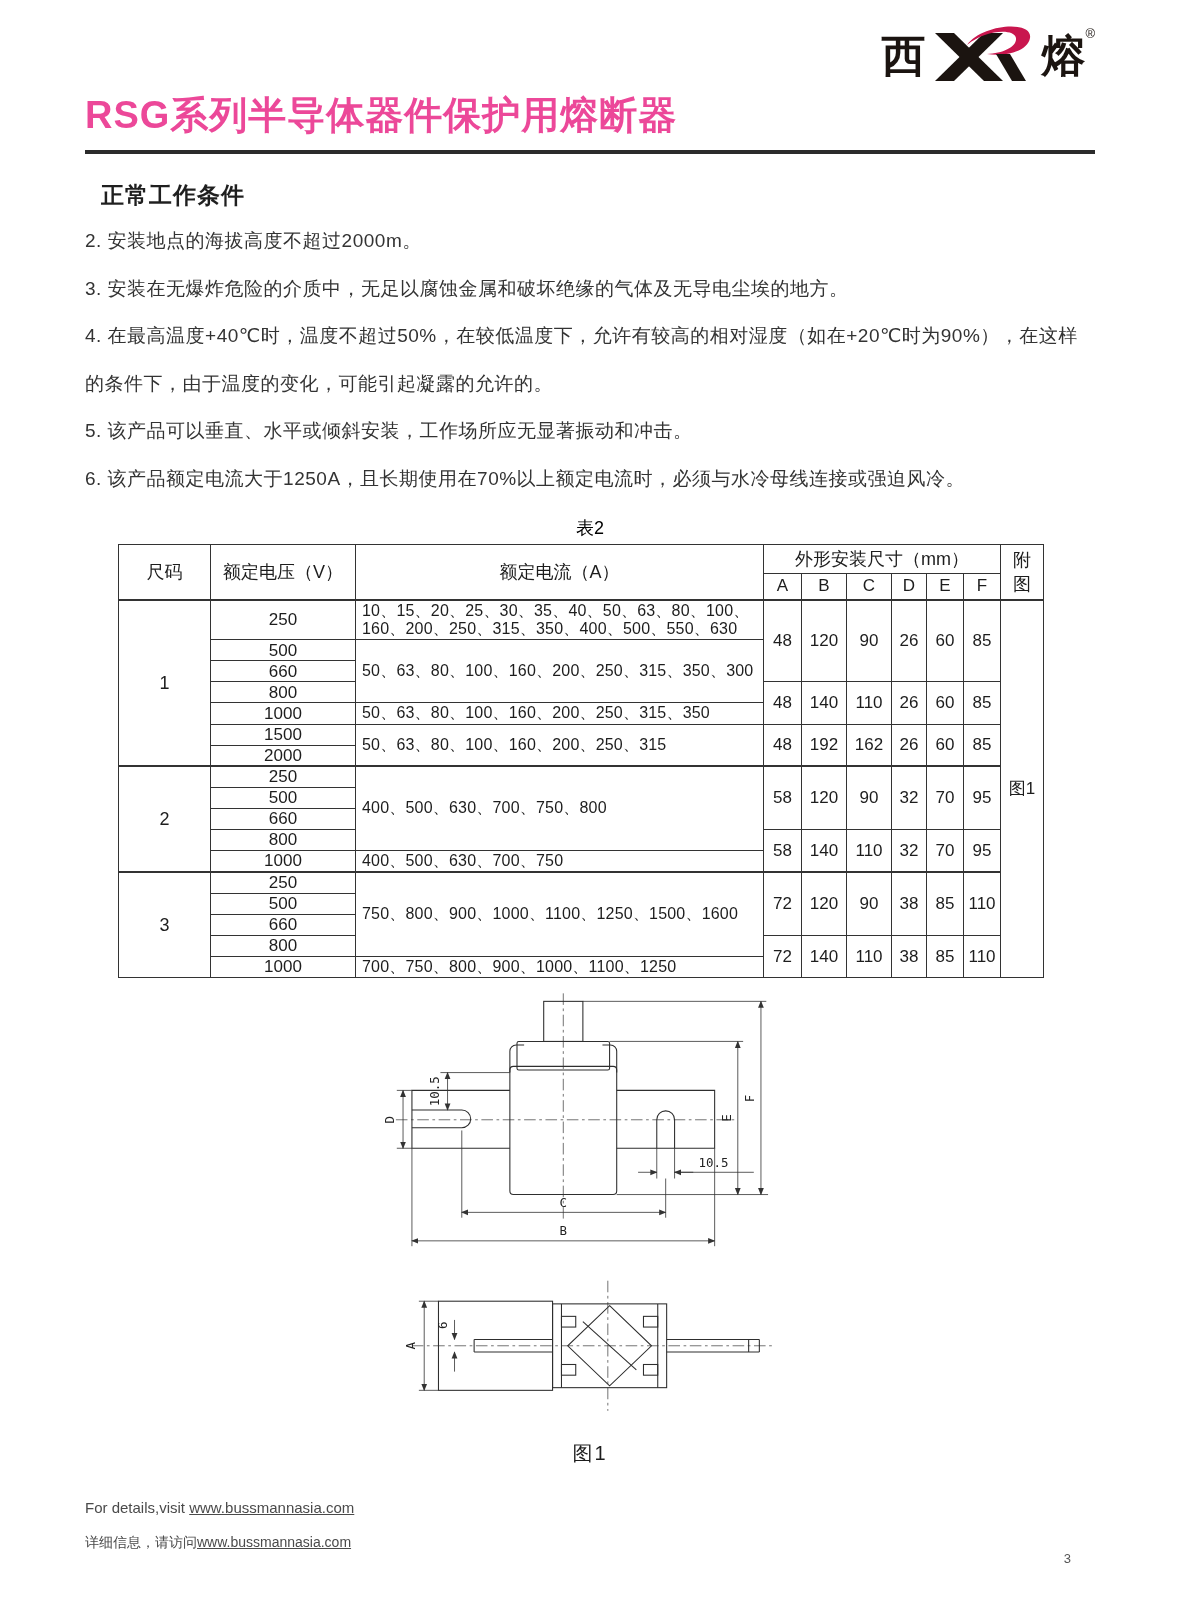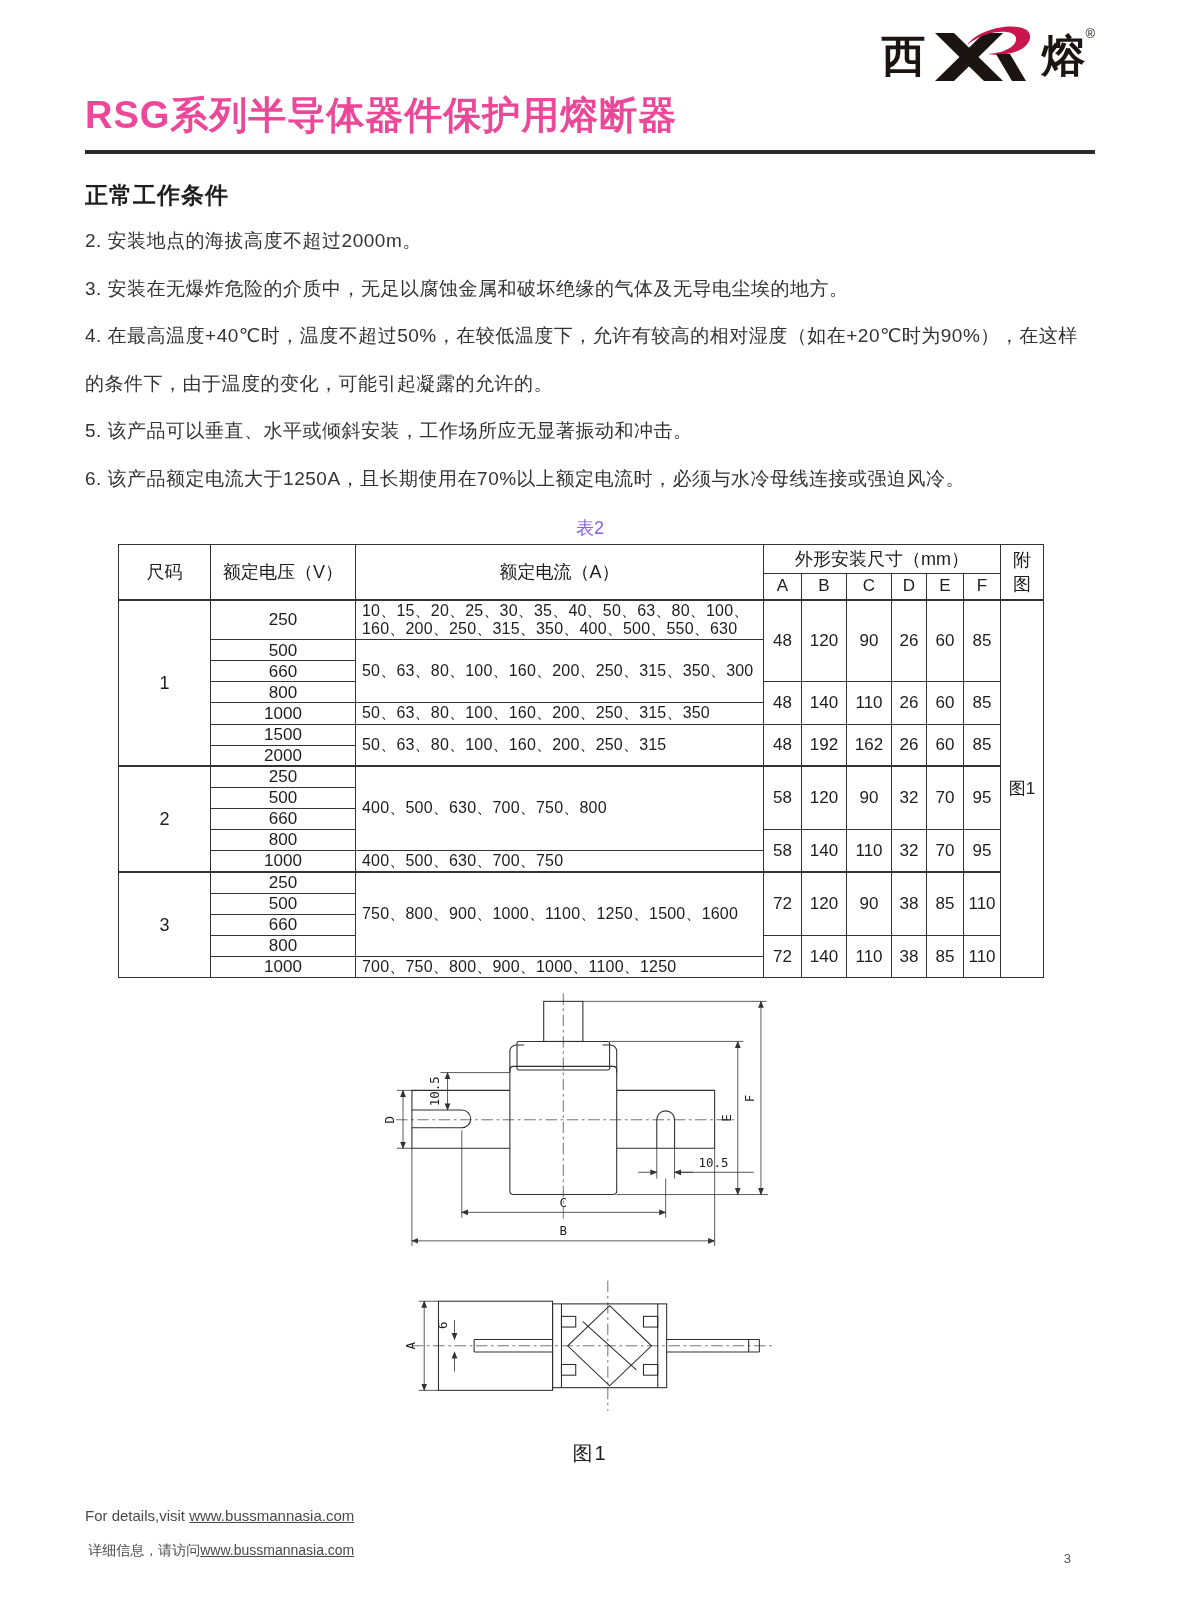--- a/index.html
+++ b/index.html
@@ -14,44 +14,44 @@
     overflow:hidden;
   }
   
   .logo-row{display:flex;justify-content:flex-end;align-items:center;height:64px;margin-top:24px;}
   .logo-char{font-size:44px;font-weight:800;color:#1b1410;line-height:1;}
   .xr-mark{margin:0 2px;}
   .reg{font-size:13px;color:#1b1410;align-self:flex-start;margin-top:2px;}
   h1.title{margin:2px 0 0;font-size:38px;font-weight:700;color:#ec4899;letter-spacing:1px;}
   .title-rule{height:4px;background:#2b2b2b;margin-top:9px;}
   
-  h2.sec{margin:26px 0 6px;font-size:23px;font-weight:600;color:#1f1f1f;letter-spacing:1px;}
+  h2.sec{margin:26px 16px 6px;font-size:23px;font-weight:600;color:#1f1f1f;letter-spacing:1px;}
   .items p{margin:0;font-size:19px;line-height:2.5;color:#333;letter-spacing:0.5px;}
   .note{margin:12px 0 0 12px;font-size:19px;color:#333;letter-spacing:0.5px;}
-  .tbl-caption{text-align:center;font-size:18px;color:#8b5cf6;margin:14px 0 4px;}
+  .tbl-caption{text-align:center;font-size:18px;color:#000000;margin:14px 0 4px;}
   
   table.spec{border-collapse:collapse;table-layout:fixed;width:925px;margin-left:33px;border:1px solid #d946ef;}
   table.spec th,table.spec td{border:1px solid #333;padding:0 4px;color:#1d1d1d;text-align:center;vertical-align:middle;}
   table.spec th{font-weight:400;font-size:18px;height:29px;}
   table.spec thead tr:last-child th{border-bottom:2px solid #333;height:26px;font-size:17px;}
   table.spec th.hb{border-bottom:2px solid #333;}
   table.spec td{font-size:17px;height:21px;line-height:1.15;}
   table.spec td.cur{text-align:left;font-size:16px;padding:1px 6px;letter-spacing:0.2px;}
   table.spec tr.sep td{border-top:2px solid #333;}
   table.spec td.sz{font-size:18px;}
   
   .drawing{margin:10px auto 0;width:440px;text-align:center;}
   .drawing svg{display:block;margin:0 auto;}
   .ol{fill:none;stroke:#2e2e2e;stroke-width:1.2;}
   .cl{fill:none;stroke:#3a3a3a;stroke-width:0.8;stroke-dasharray:13 4 3 4;}
   .dim{fill:none;stroke:#333;stroke-width:0.9;}
   .dimtxt{font-family:"DejaVu Sans Mono","Liberation Mono",monospace;font-size:14px;fill:#222;}
   figcaption.figcap{font-size:20px;color:#1d1d1d;margin-top:14px;letter-spacing:2px;}
   
-  .footer{position:absolute;left:85px;bottom:40px;color:#4a4a4a;text-align:right;}
+  .footer{position:absolute;left:85px;bottom:48px;color:#4a4a4a;}
   .footer .l1{font-size:15px;}
   .footer .l2{font-size:14px;margin-top:18px;}
   .footer a{color:#4a4a4a;text-decoration:underline;}
   .pageno{position:absolute;right:108px;bottom:34px;font-size:13px;color:#555;}
 </style>
 </head>
 <body>
 
 <div class="page">
 

